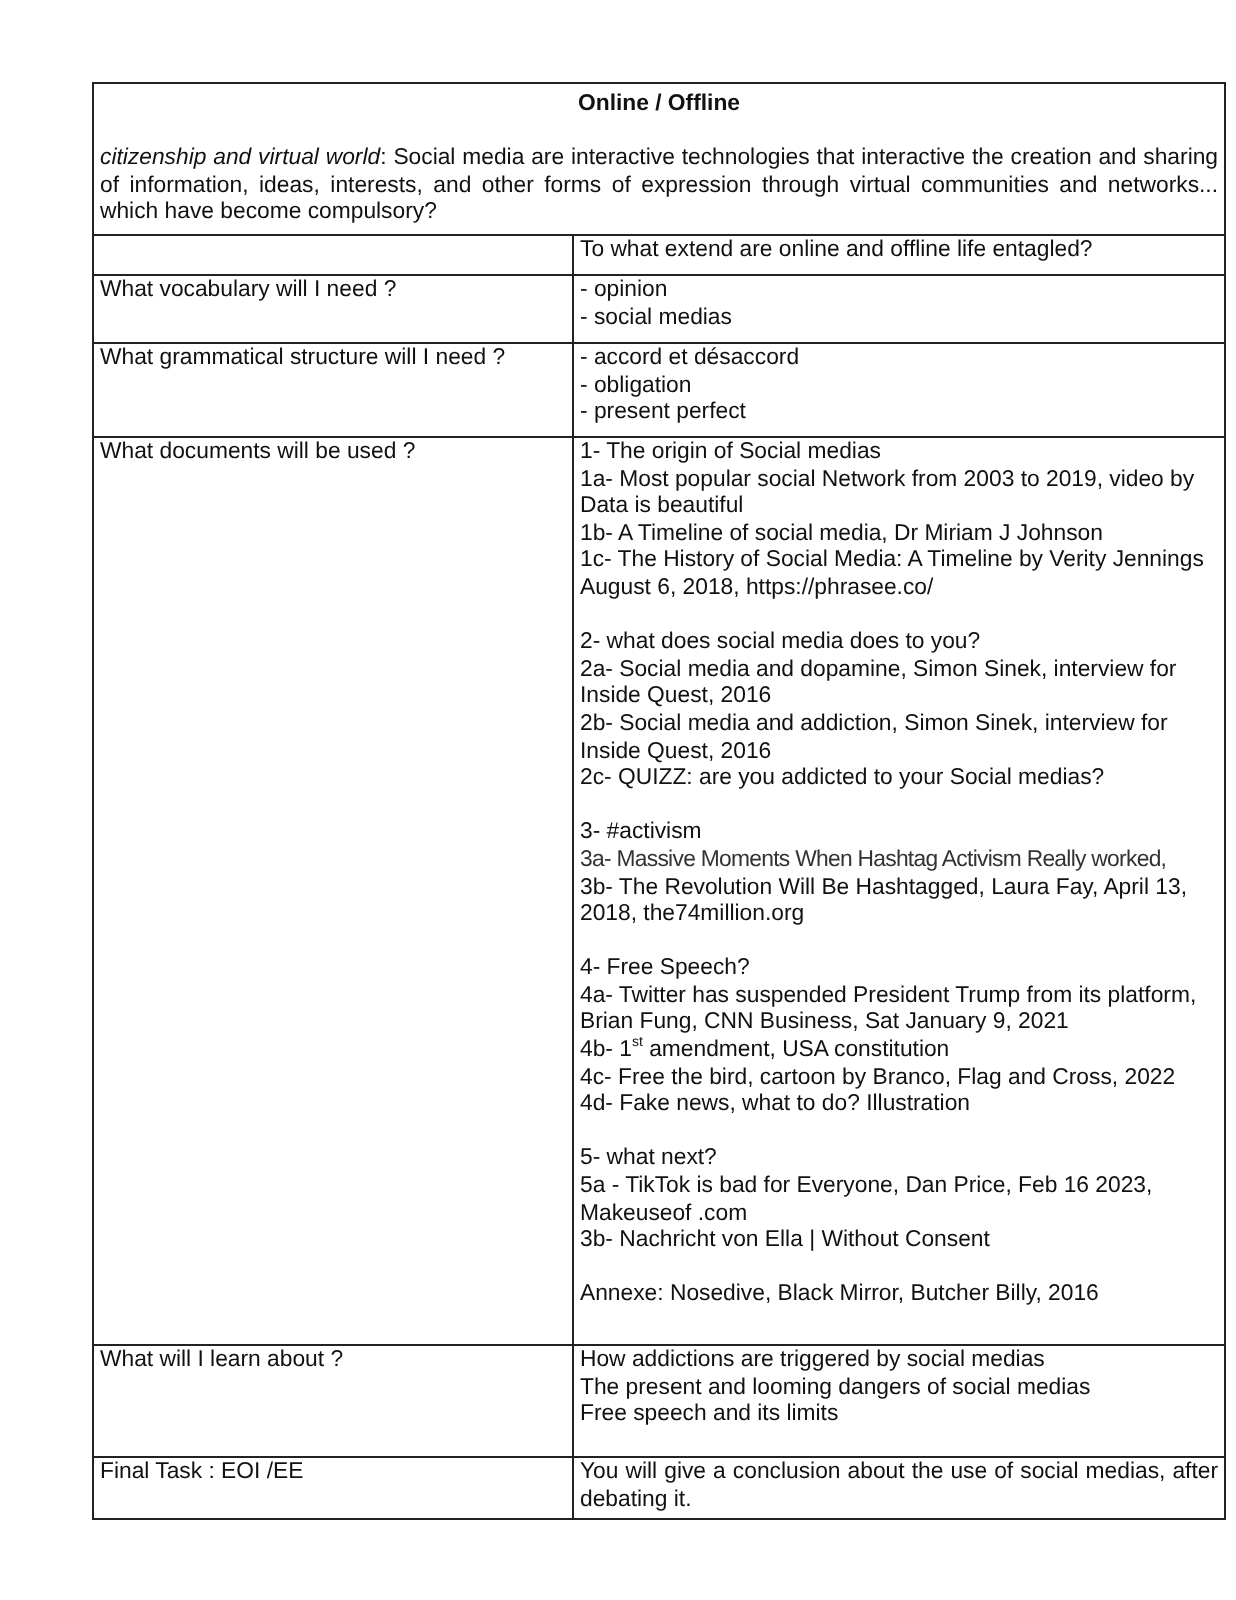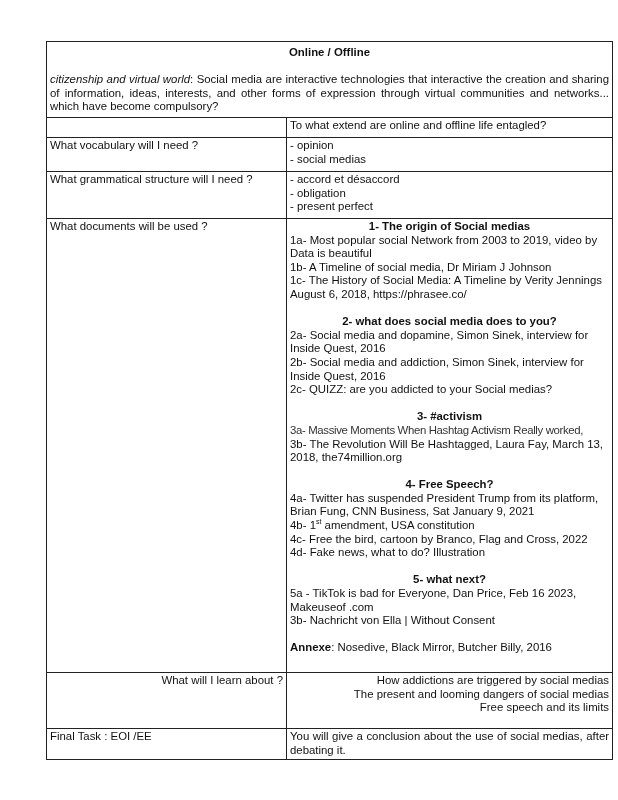--- a/index.html
+++ b/index.html
@@ -10,21 +10,21 @@
                font-size: 11.4px; line-height: 13.6px; margin-top: 24px; }
   .doc-table td { border: 1px solid #222; vertical-align: top; padding: 1px 3px 2px 3px; }
   .doc-table { border: 1.5px solid #222; }
   col.c1 { width: 240px; }
   col.c2 { width: 326px; }
   .title { text-align: center; font-weight: bold; padding-top: 3px; }
   .intro { text-align: justify; }
   .intro-lead { font-style: italic; }
   .center { text-align: left; }
   .line { display: block; }
-  .bold { font-weight: bold; text-align: center; }
+  .bold { font-weight: normal; }
   .gap { display: block; height: 13.6px; }
   .grey { color: #333; }
   .narrow { letter-spacing: -0.35px; }
   sup { font-size: 7px; line-height: 0; }
   .just { text-align: justify; }
 </style>
 </head>
 <body>
 
 <table class="doc-table">
@@ -70,38 +70,38 @@
       <span class="gap"></span>
 
       <span class="line bold">2-  what does social media does to you?</span>
       <span class="line">2a- Social media and dopamine, Simon Sinek, interview for Inside Quest, 2016</span>
       <span class="line">2b- Social media and addiction, Simon Sinek, interview for Inside Quest, 2016</span>
       <span class="line">2c- QUIZZ: are you addicted to your Social medias?</span>
       <span class="gap"></span>
 
       <span class="line bold">3- #activism</span>
       <span class="line grey narrow">3a- Massive Moments When Hashtag Activism Really worked,</span>
-      <span class="line">3b- The Revolution Will Be Hashtagged, Laura Fay, March 13, 2018, the74million.org</span>
+      <span class="line">3b- The Revolution Will Be Hashtagged, Laura Fay, April 13, 2018, the74million.org</span>
       <span class="gap"></span>
 
       <span class="line bold">4- Free Speech?</span>
       <span class="line">4a- Twitter has suspended President Trump from its platform, Brian Fung, CNN Business, Sat January 9, 2021</span>
       <span class="line"><span>4b- 1</span><sup>st</sup><span> amendment, USA constitution</span></span>
       <span class="line">4c- Free the bird, cartoon by Branco, Flag and Cross, 2022</span>
       <span class="line">4d- Fake news, what to do? Illustration</span>
       <span class="gap"></span>
 
       <span class="line bold">5- what next?</span>
       <span class="line">5a - TikTok is bad for Everyone, Dan Price, Feb 16 2023, Makeuseof .com</span>
       <span class="line">3b- Nachricht von Ella | Without Consent</span>
       <span class="gap"></span>
       <span class="line"><span class="bold">Annexe</span><span>: Nosedive, Black Mirror, Butcher Billy, 2016</span></span>
     </td>
   </tr>
-  <tr style="height:56px;text-align:right;">
+  <tr style="height:56px;">
     <td>What will I learn about ?</td>
     <td>
       <span class="line">How addictions are triggered by social medias</span>
       <span class="line">The present and looming dangers of social medias</span>
       <span class="line">Free speech and its limits</span>
     </td>
   </tr>
   <tr style="height:26px;">
     <td>Final Task : EOI /EE</td>
     <td class="just">You will give a conclusion about the use of social medias, after debating it.</td>

